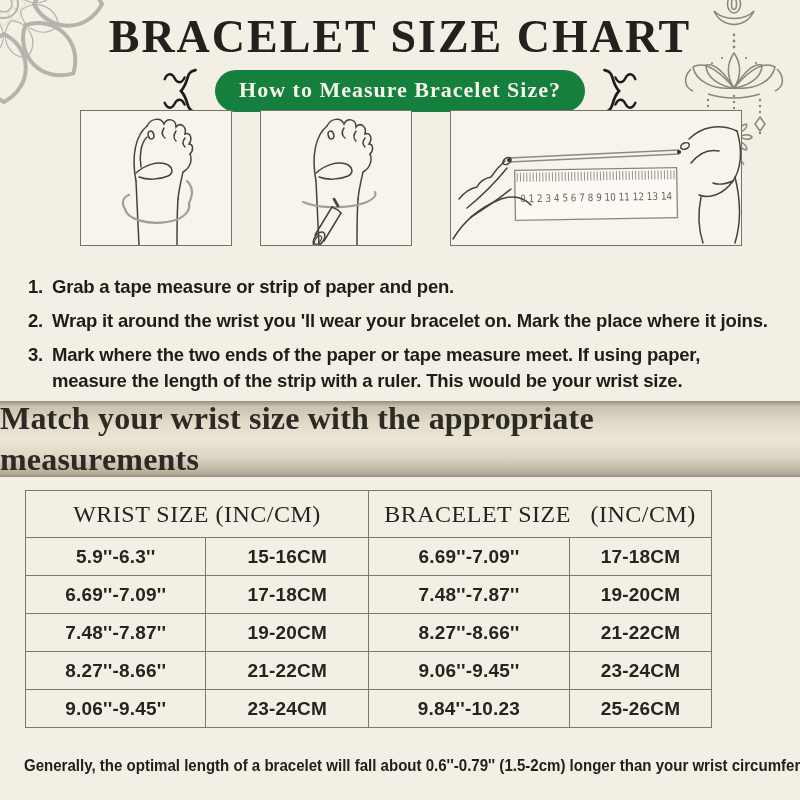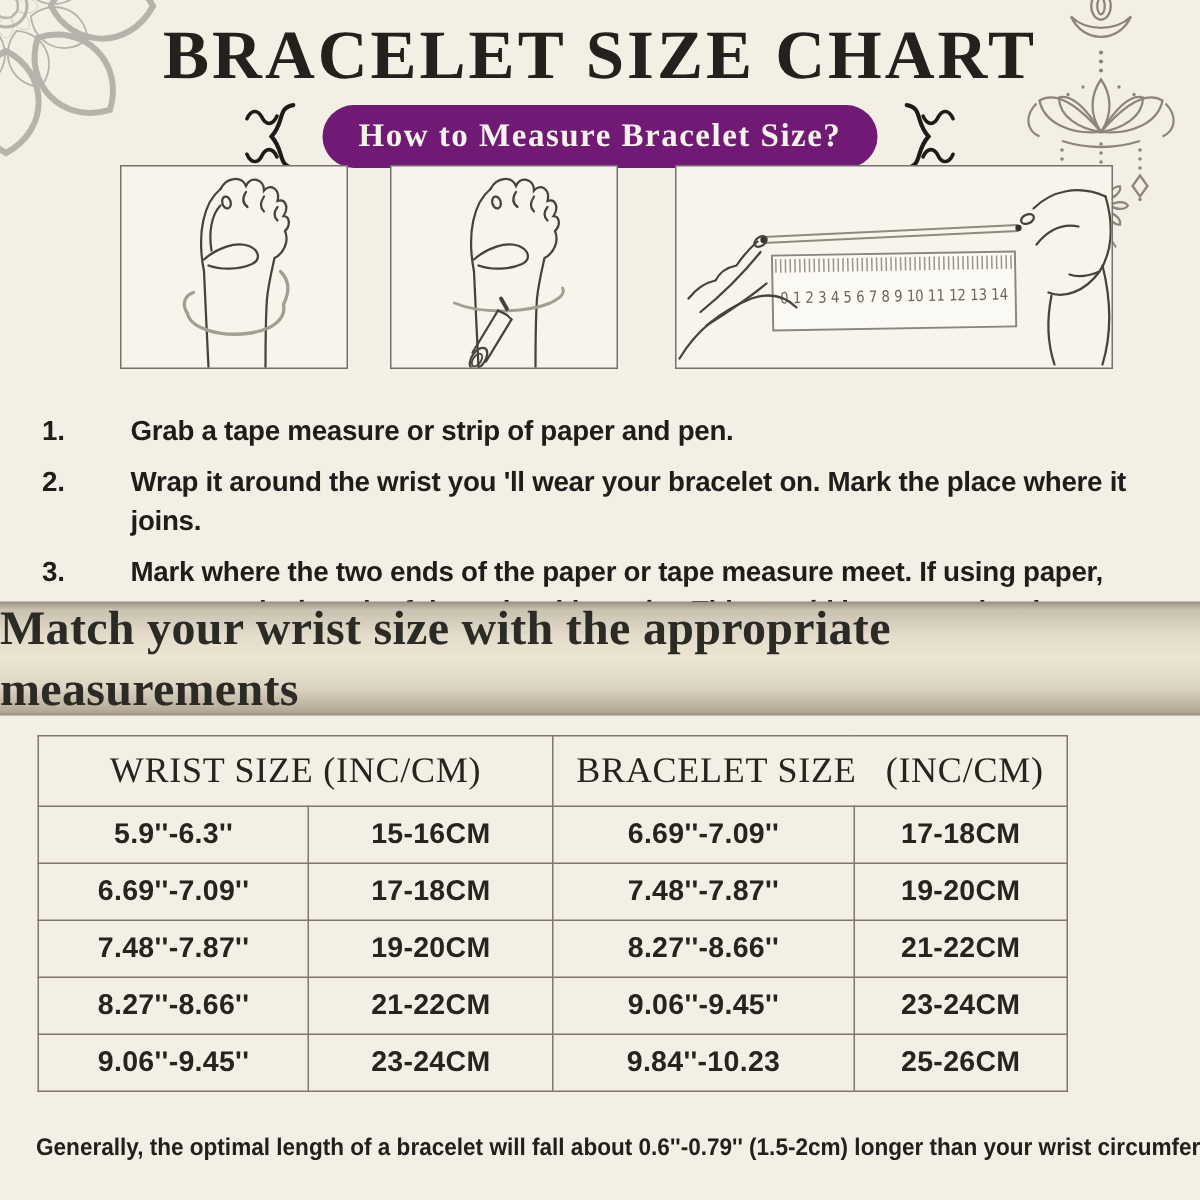--- a/index.html
+++ b/index.html
@@ -16,35 +16,35 @@
     position:absolute;top:10px;left:0;width:100%;text-align:center;
     font-family:"Liberation Serif", serif;font-weight:700;font-size:46px;
     letter-spacing:2px;color:#23211d;white-space:nowrap;
   }
   
   .badge-row{
     position:absolute;top:68px;left:0;width:100%;height:46px;
     display:flex;justify-content:center;align-items:center;gap:14px;
   }
   .pill{
-    background:#701a75;color:#f6f3ea;
+    background:#15803d;color:#f6f3ea;
     font-family:"Liberation Serif", serif;font-weight:700;font-size:22px;
     letter-spacing:1px;padding:7px 24px 9px;border-radius:24px;white-space:nowrap;
   }
   
   .boxes{position:absolute;top:110px;left:0;width:100%;height:138px;}
   .illus-box{position:absolute;top:0;height:134px;background:#f7f4eb;border:1px solid #76716a;}
   .box-1{left:80px;width:150px;}
   .box-2{left:260px;width:150px;}
   .box-3{left:450px;width:290px;}
   
   .steps{position:absolute;left:28px;top:274px;width:750px;color:#1e1d1a;}
   .step{display:flex;margin-bottom:8px;font-weight:700;font-size:18.5px;line-height:1.4;letter-spacing:-0.2px;}
   .step-num{flex:none;width:24px;}
-  .step-text{flex:1;margin-left:35px;}
+  .step-text{flex:1;}
   
   .banner{
     position:absolute;top:401px;left:0;width:100%;height:76px;
     background:linear-gradient(180deg,#978d7c 0%,#c9c1af 7%,#e3dccb 30%,#ece5d4 50%,#ddd5c4 75%,#b4aa97 96%,#978d7c 100%);
     display:flex;flex-direction:column;justify-content:center;align-items:center;
     font-family:"Liberation Serif", serif;font-weight:700;font-size:32px;
     color:#2c2a24;line-height:1.28;letter-spacing:0.2px;
   }
   
   .size-table{

